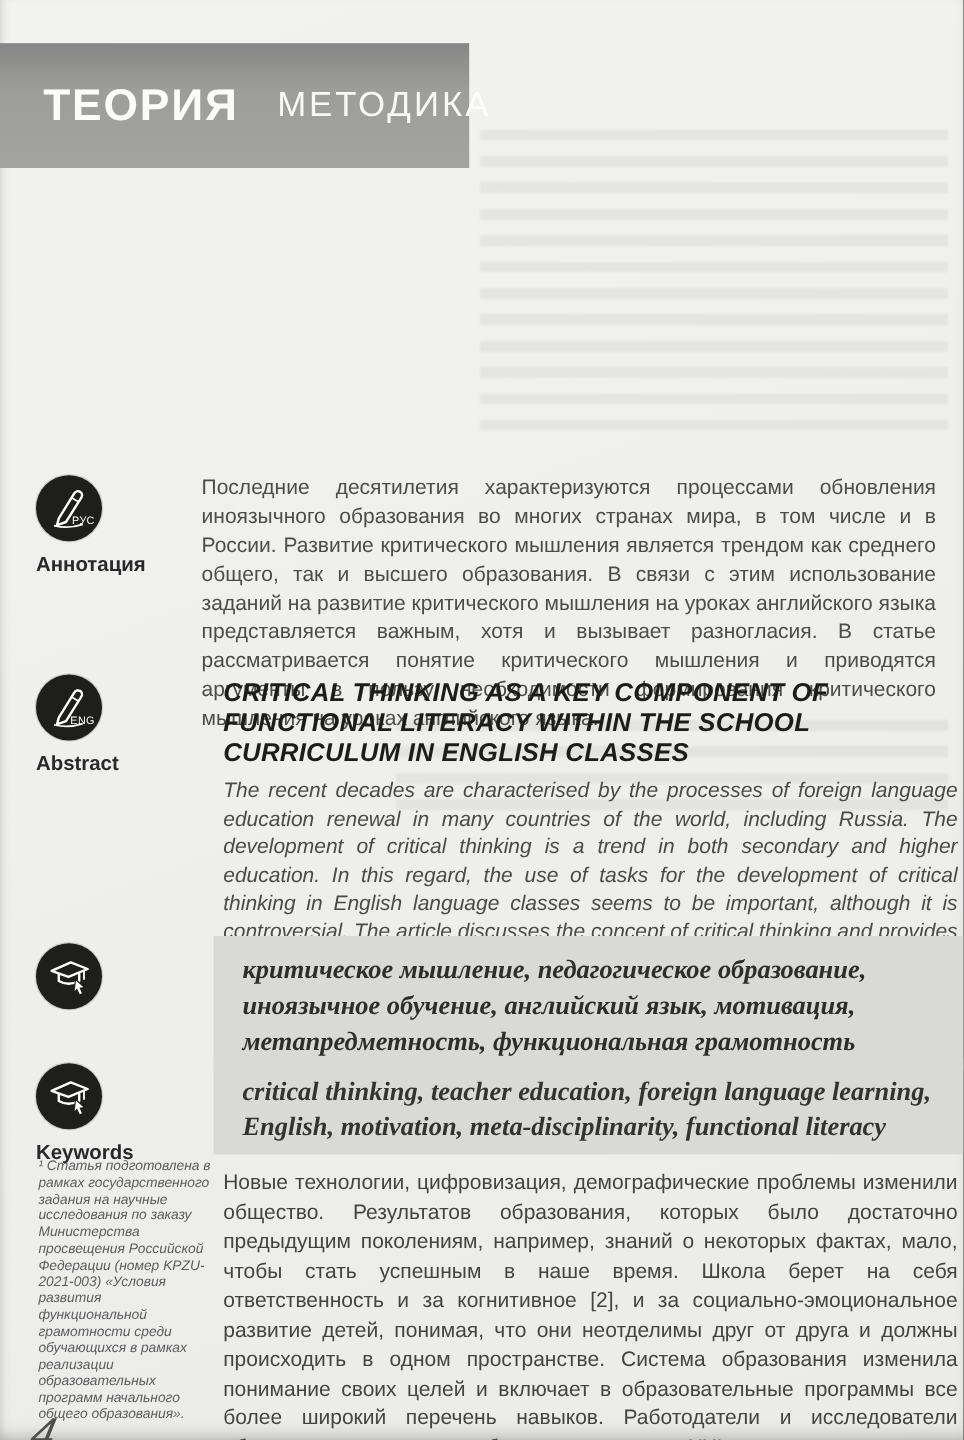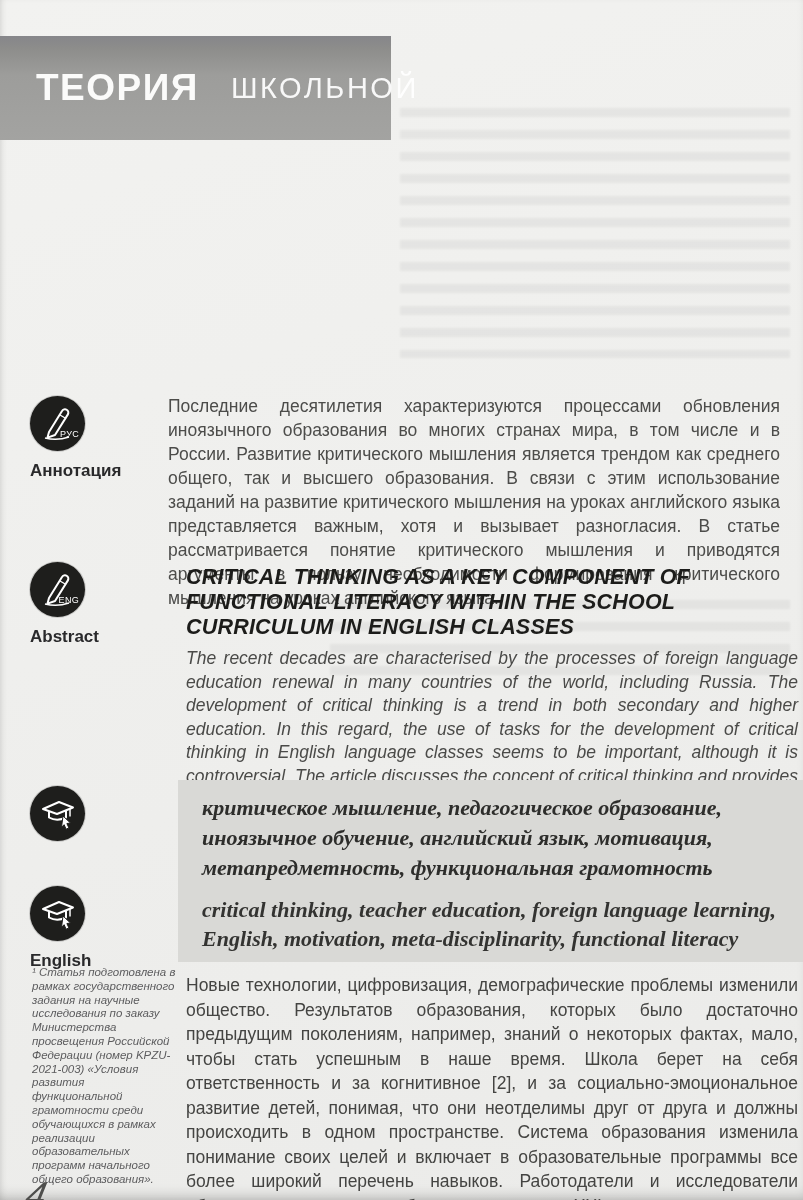--- a/index.html
+++ b/index.html
@@ -108,21 +108,21 @@
 <body>
 
 <div class="page">
 
   <div class="bleed bleed-a"></div>
   <div class="bleed bleed-b"></div>
 
   <div class="banner">
     <span class="section">ТЕОРИЯ</span>
     <span class="divider"></span>
-    <span class="subsection">ШКОЛЬНОЙ</span>
+    <span class="subsection">МЕТОДИКА</span>
   </div>
 
 
   <div class="rail">
 
     <div class="rail-item" style="top:396px">
       <div class="circle-icon">
         <svg width="55" height="55" viewBox="0 0 55 55">
           <g fill="none" stroke="#ffffff" stroke-width="2" stroke-linejoin="round">
             <path d="M19 36 L32 15 a3.4 3.4 0 0 1 5.9 3.4 L25 39 l-7.5 2.6 Z"></path>
@@ -166,21 +166,21 @@
       <div class="circle-icon">
         <svg width="55" height="55" viewBox="0 0 55 55">
           <g fill="none" stroke="#ffffff" stroke-width="2" stroke-linejoin="round">
             <path d="M13 23 L29 16 L43 21.5 L27 28 Z"></path>
             <path d="M19 25.5 v6 q8 4.5 17 0 v-6.5"></path>
             <path d="M40 22.5 v8" stroke-width="1.5"></path>
           </g>
           <path d="M33 30 l7.5 7 -3.6.5 2 4.4 -2.8 1.3 -2-4.5 -2.6 2.6 Z" fill="#ffffff" stroke="#1e1e1c" stroke-width="1"></path>
         </svg>
       </div>
-      <div class="rail-label">English</div>
+      <div class="rail-label">Keywords</div>
     </div>
   </div>
 
   <div class="footnote">¹ Статья подготовлена в рамках государственного задания на научные исследования по заказу Министерства просвещения Российской Федерации (номер KPZU-2021-003) «Условия развития функциональной грамотности среди обучающихся в рамках реализации образовательных программ начального общего образования».</div>
 
   <p class="annotation-text" style="margin:0">Последние десятилетия характеризуются процессами обновления иноязычного образования во многих странах мира, в том числе и в России. Развитие критического мышления является трендом как среднего общего, так и высшего образования. В связи с этим использование заданий на развитие критического мышления на уроках английского языка представляется важным, хотя и вызывает разногласия. В статье рассматривается понятие критического мышления и приводятся аргументы в пользу необходимости формирования критического мышления на уроках английского языка.</p>
 
   <h2 class="abstract-heading" style="margin:0">CRITICAL THINKING AS A KEY COMPONENT OF FUNCTIONAL LITERACY WITHIN THE SCHOOL CURRICULUM IN ENGLISH CLASSES</h2>
 
   <p class="abstract-text" style="margin:0">The recent decades are characterised by the processes of foreign language education renewal in many countries of the world, including Russia. The development of critical thinking is a trend in both secondary and higher education. In this regard, the use of tasks for the development of critical thinking in English language classes seems to be important, although it is controversial. The article discusses the concept of  critical thinking and provides arguments in favour of the necessity to form critical thinking in English class.</p>

